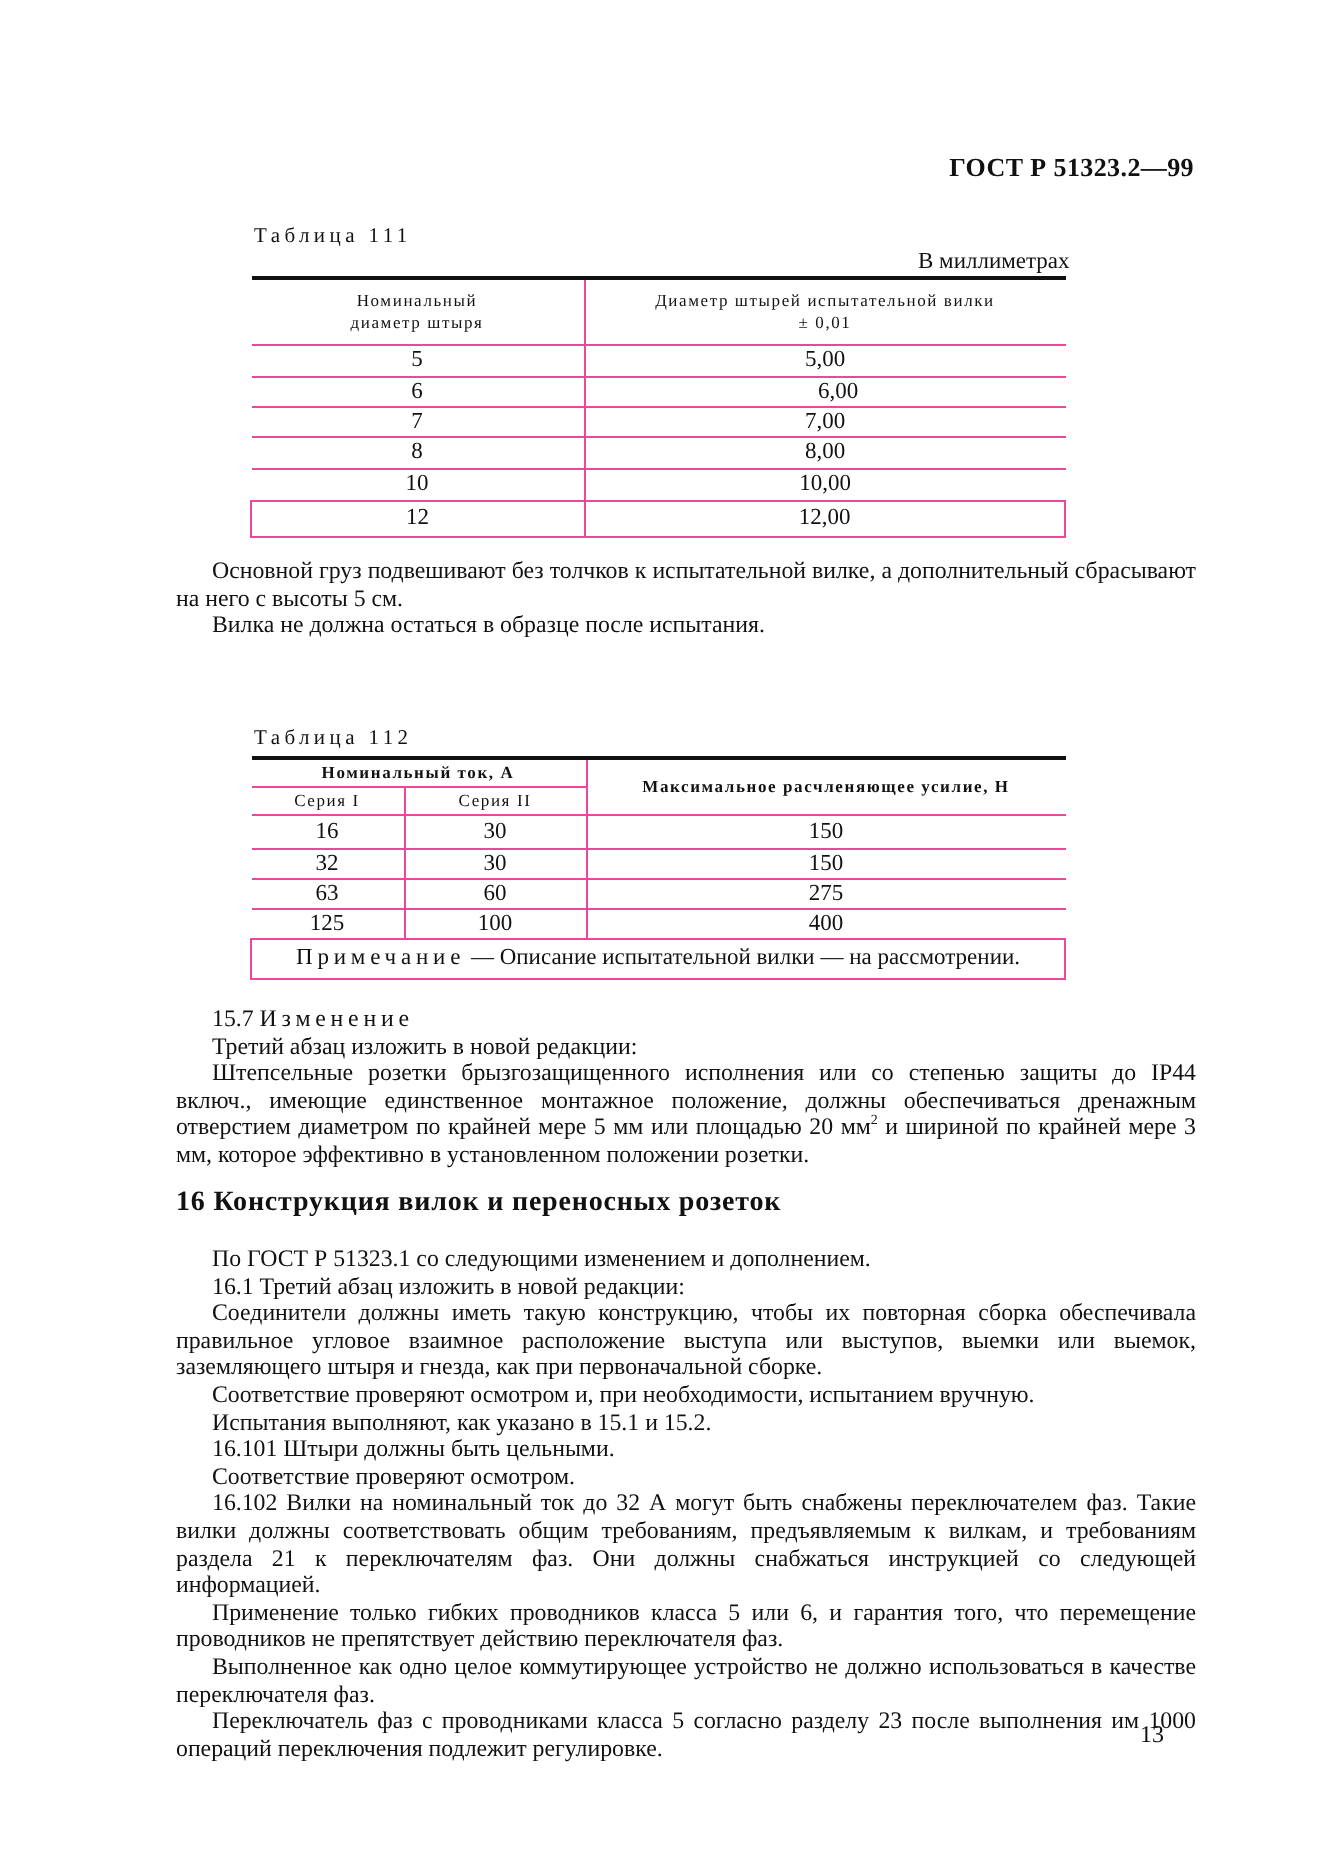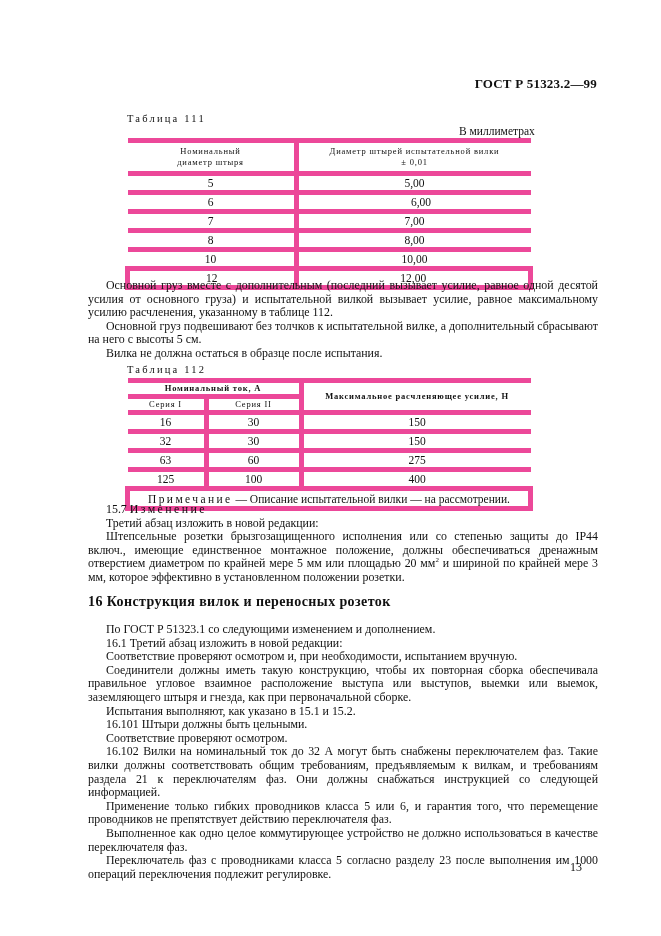--- a/index.html
+++ b/index.html
@@ -3,21 +3,21 @@
 <meta charset="utf-8">
 <style>
   html, body { margin:0; padding:0; background:#ffffff; }
   body { width:661px; height:936px; position:relative; overflow:hidden;
          font-family:"Liberation Serif", "DejaVu Serif", serif; color:#111; }
   .page { position:absolute; left:0; top:0; width:661px; height:936px; }
   .hdr { position:absolute; right:64px; top:76px; font-weight:bold; font-size:13px; letter-spacing:0.2px; }
   .cap { position:absolute; font-size:10.5px; letter-spacing:2.2px; }
   .units { position:absolute; font-size:11.5px; }
   table.t { position:absolute; border-collapse:collapse; font-size:11.5px; }
-  table.t td { border:5px solid #ec4899; text-align:center; padding:0; line-height:14px; }
+  table.t td { border:1px solid #ec4899; text-align:center; padding:0; line-height:14px; }
   table.t .hcell { font-size:8.5px; letter-spacing:0.8px; line-height:11px; vertical-align:middle; }
   .para { position:absolute; left:88px; width:510px; font-size:11.9px; line-height:13.6px; text-align:justify; }
   .para p { margin:0; text-indent:18px; }
   .spaced { letter-spacing:2.4px; }
   .h16 { position:absolute; left:88px; top:594px; font-weight:bold; font-size:14px; letter-spacing:0.4px; }
   .pnum { position:absolute; left:570px; top:860px; font-size:12px; }
   sup { font-size:7px; line-height:0; }
 </style>
 </head>
 <body>
@@ -62,21 +62,20 @@
           <td style="border-right:none;">10,00</td>
         </tr>
     <tr style="height:18px;">
           <td>12</td>
           <td>12,00</td>
         </tr>
   </tbody>
     </table>
 
   <div class="para" style="top:279px;">
-    <p>Основной груз вместе с дополнительным (последний вызывает усилие, равное одной десятой усилия от основного груза) и испытательной вилкой вызывает усилие, равное максимальному усилию расчленения, указанному в таблице 112.</p>
     <p>Основной груз подвешивают без толчков к испытательной вилке, а дополнительный сбрасывают на него с высоты 5 см.</p>
     <p>Вилка не должна остаться в образце после испытания.</p>
   </div>
 
   <div class="cap" style="left:127px;top:364px;">Таблица 112</div>
 
   <table class="t" style="left:125px;top:378px;width:408px;border-top:2px solid #111;">
     <tbody>
         <tr style="height:14px;font-weight:bold;">
       <td class="hcell" colspan="2" style="border-left:none;">Номинальный ток, А</td>
@@ -118,22 +117,22 @@
     <p><span>15.7 </span><span class="spaced">Изменение</span></p>
     <p>Третий абзац изложить в новой редакции:</p>
     <p><span>Штепсельные розетки брызгозащищенного исполнения или со степенью защиты до IP44 включ., имеющие единственное монтажное положение, должны обеспечиваться дренажным отверстием диаметром по крайней мере 5 мм или площадью 20 мм</span><sup>2</sup><span> и шириной по крайней мере 3 мм, которое эффективно в установленном положении розетки.</span></p>
   </div>
 
   <div class="h16">16 Конструкция вилок и переносных розеток</div>
 
   <div class="para" style="top:623px;">
     <p>По ГОСТ Р 51323.1 со следующими изменением и дополнением.</p>
     <p>16.1 Третий абзац изложить в новой редакции:</p>
+    <p>Соединители должны иметь такую конструкцию, чтобы их повторная сборка обеспечивала правильное угловое взаимное расположение выступа или выступов, выемки или выемок, заземляющего штыря и гнезда, как при первоначальной сборке.</p>
     <p>Соответствие проверяют осмотром и, при необходимости, испытанием вручную.</p>
-    <p>Соединители должны иметь такую конструкцию, чтобы их повторная сборка обеспечивала правильное угловое взаимное расположение выступа или выступов, выемки или выемок, заземляющего штыря и гнезда, как при первоначальной сборке.</p>
     <p>Испытания выполняют, как указано в 15.1 и 15.2.</p>
     <p>16.101 Штыри должны быть цельными.</p>
     <p>Соответствие проверяют осмотром.</p>
     <p>16.102 Вилки на номинальный ток до 32 А могут быть снабжены переключателем фаз. Такие вилки должны соответствовать общим требованиям, предъявляемым к вилкам, и требованиям раздела 21 к переключателям фаз. Они должны снабжаться инструкцией со следующей информацией.</p>
     <p>Применение только гибких проводников класса 5 или 6, и гарантия того, что перемещение проводников не препятствует действию переключателя фаз.</p>
     <p>Выполненное как одно целое коммутирующее устройство не должно использоваться в качестве переключателя фаз.</p>
     <p>Переключатель фаз с проводниками класса 5 согласно разделу 23 после выполнения им 1000 операций переключения подлежит регулировке.</p>
   </div>
 
   <div class="pnum">13</div>

